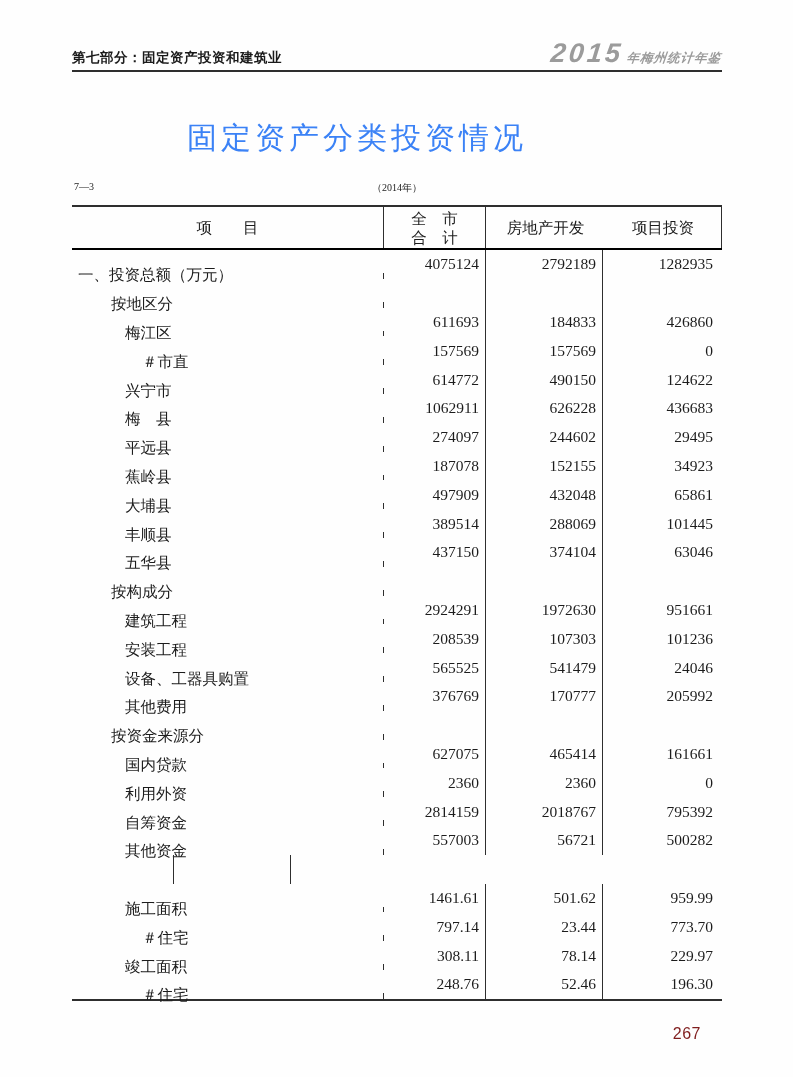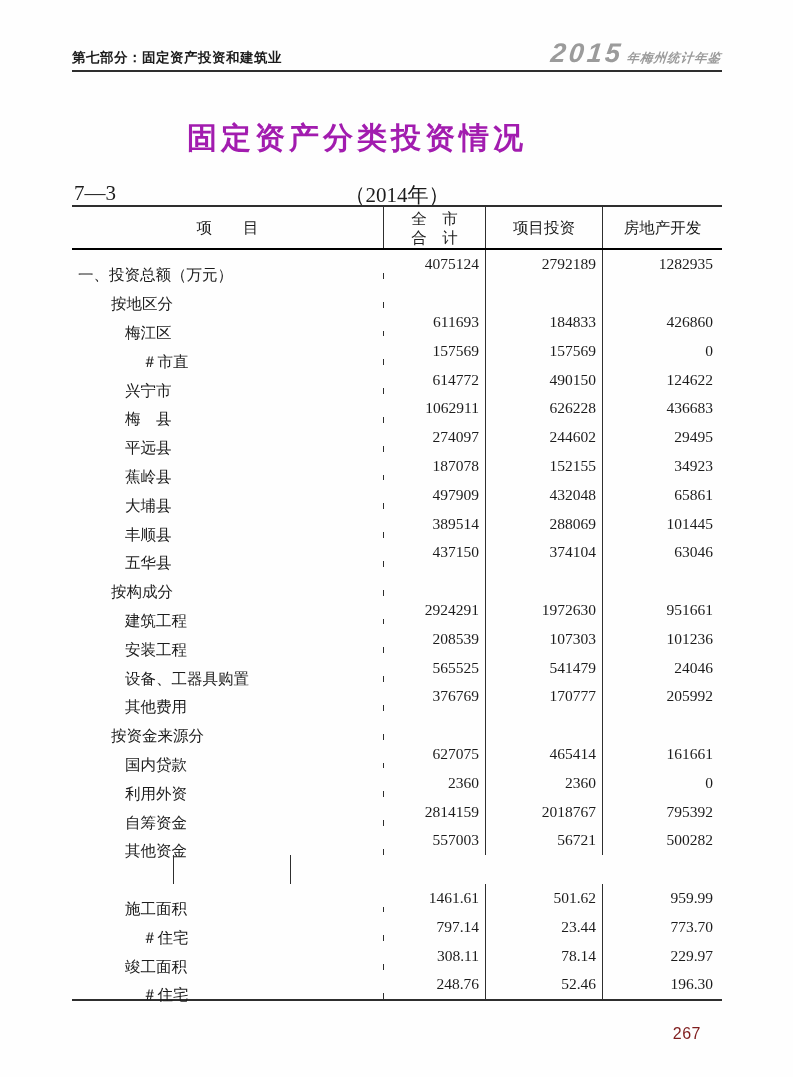--- a/index.html
+++ b/index.html
@@ -27,25 +27,25 @@
     display:flex;align-items:baseline;
     color:#9b9b9b;font-style:italic;font-weight:700;
     font-family:"Liberation Sans","DejaVu Sans",sans-serif;
     transform:skewX(-6deg);
   }
   .logo-year{font-size:27px;letter-spacing:3px;line-height:1;}
   .logo-text{font-size:12.5px;letter-spacing:1px;margin-left:4px;}
   
   .doc-title{
     position:absolute;left:0;top:118px;width:714px;
-    text-align:center;font-size:30px;font-weight:700;
-    letter-spacing:4px;color:#a21caf;
-  }
-  
-  .table-meta{position:absolute;left:72px;top:181px;width:650px;height:22px;font-size:21px;}
+    text-align:center;font-size:30px;font-weight:400;
+    letter-spacing:4px;color:#3b82f6;
+  }
+  
+  .table-meta{position:absolute;left:72px;top:181px;width:650px;height:22px;font-size:10px;}
   .table-number{position:absolute;left:2px;top:0;}
   .year-caption{position:absolute;left:0;top:0;width:100%;text-align:center;}
   
   .stat-table{
     position:absolute;left:72px;top:205px;width:650px;
     border-top:2px solid #2e2e2e;box-sizing:border-box;
   }
   .thead{display:flex;height:43px;border-bottom:2px solid #000000;box-sizing:border-box;}
   .th,.cell{box-sizing:border-box;}
   .col1{width:312px;border-right:1.5px solid #2e2e2e;}
@@ -95,25 +95,25 @@
 
   <div class="stat-table">
     <div class="thead">
       <div class="th col1">
         <span>项　　目</span>
       </div>
       <div class="th col2">
         <span>全　市</span>
         <span>合　计</span>
       </div>
+      <div class="th col4">
+        <span>房地产开发</span>
+      </div>
       <div class="th col3">
         <span>项目投资</span>
-      </div>
-      <div class="th col4">
-        <span>房地产开发</span>
       </div>
     </div>
     <div class="tbody">
         <div class="trow">
           <div class="cell lbl col1 indent-0">一、投资总额（万元）</div>
           <div class="cell num col2">4075124</div>
           <div class="cell num col3">2792189</div>
           <div class="cell num col4">1282935</div>
         </div>
         <div class="trow">

